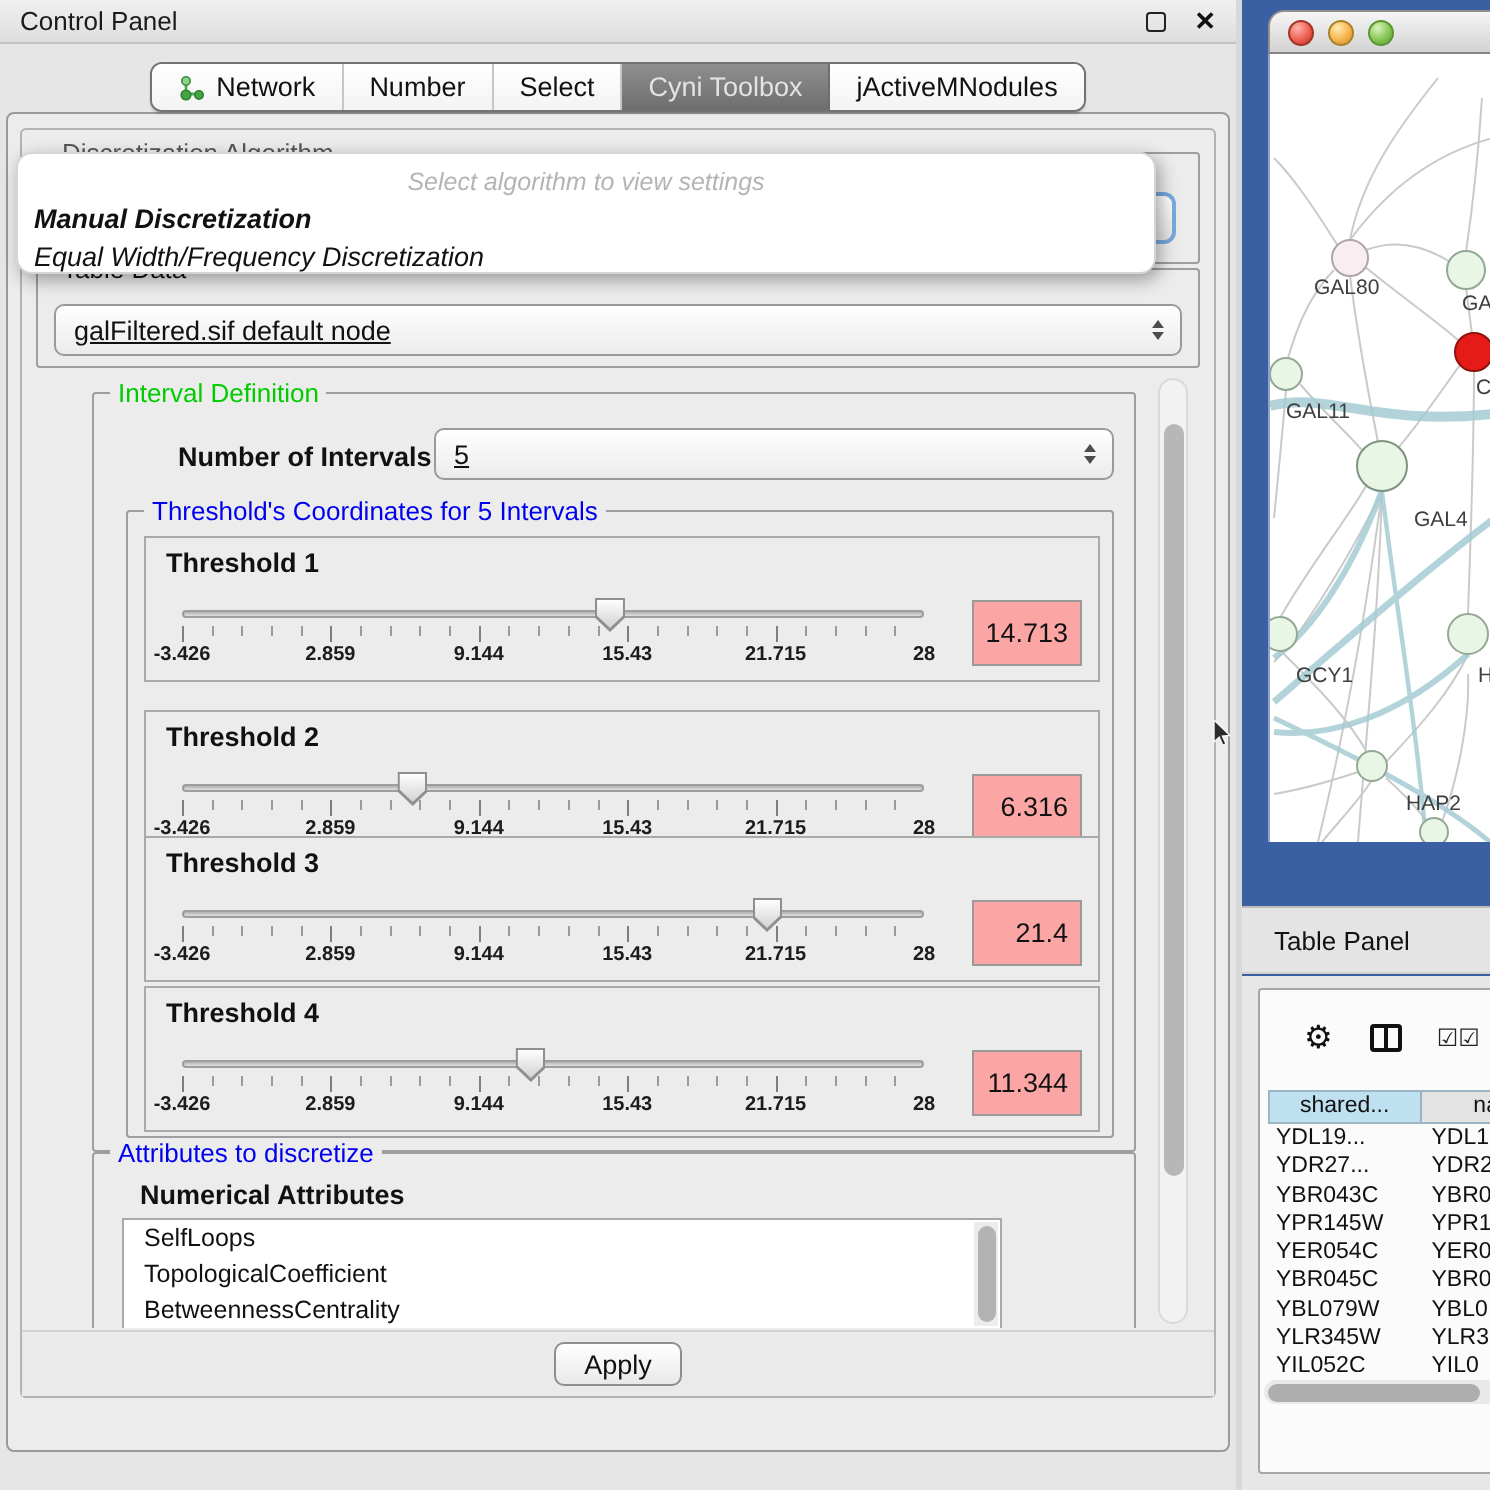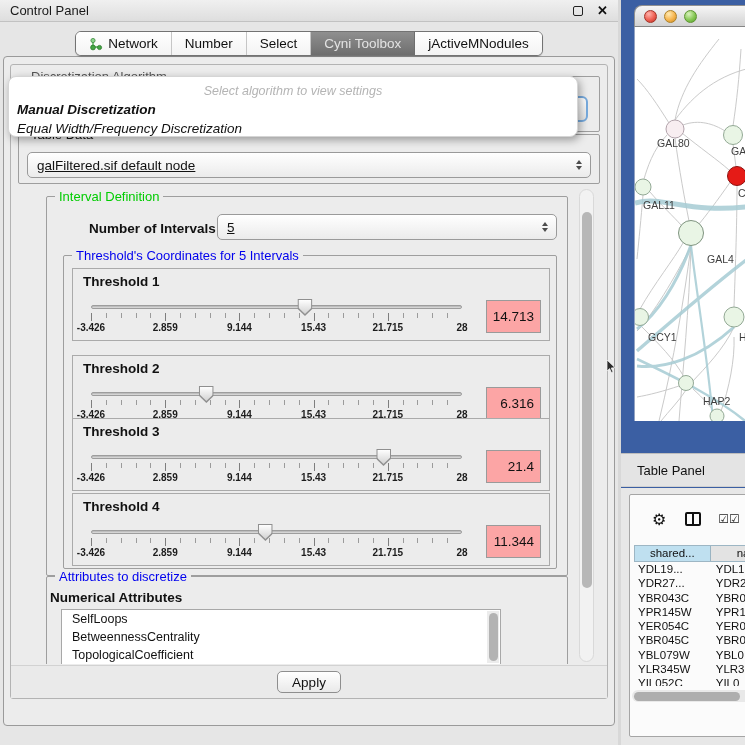--- a/index.html
+++ b/index.html
@@ -86,21 +86,21 @@
   .ticks-minor { position:absolute; left:8px; right:24px; top:20px; height:5px;
     background:repeating-linear-gradient(to right,#9b9b9b 0,#9b9b9b 1px,transparent 1px,transparent 4%); }
   .ticks-major { position:absolute; left:8px; right:24px; top:20px; height:8px;
     background:repeating-linear-gradient(to right,#7e7e7e 0,#7e7e7e 1px,transparent 1px,transparent 20%); }
   .scale { position:absolute; left:8px; right:24px; top:29px; height:13px; }
   .scale span { position:absolute; transform:translateX(-50%); font-size:10px; font-weight:bold; color:#1c1c1c; white-space:nowrap; }
   .th-value { width:55px; height:33px; background:#fca5a5; border:1px solid #9a9a9a;
     display:flex; align-items:center; justify-content:flex-end; padding-right:6px; font-size:13.5px; }
 
   .attr-group { left:33px; top:388px; width:522px; height:200px; }
-  .attr-sub { position:absolute; left:3px; top:13px; font-weight:bold; font-size:13.5px; }
+  .attr-sub { position:absolute; left:23px; top:13px; font-weight:bold; font-size:13.5px; }
   .attr-list { position:absolute; left:14px; top:32px; width:440px; height:56px;
     background:#fff; border:1px solid #a8a8a8; overflow:hidden; }
   .attr-item { padding-left:10px; font-size:12.5px; line-height:18px; }
   .attr-scroll { position:absolute; right:1px; top:1px; width:12px; bottom:1px; background:#ececec; }
   .attr-scroll-thumb { position:absolute; left:1.5px; top:2px; width:9px; height:48px; background:#b3b3b3; border-radius:5px; }
 
   .apply-row { position:absolute; left:11px; top:665px; width:596px; height:33px;
     background:#eaeaea; border-top:1px solid #d2d2d2; display:flex; align-items:center; justify-content:center; }
   .apply-btn { width:64px; height:22px; border:1px solid #8e8e8e; border-radius:5px;
     background:linear-gradient(#ffffff,#e9e9e9); font-size:13.5px; display:flex; align-items:center; justify-content:center; }
@@ -322,22 +322,22 @@
           </div>
         </div>
       </div>
     </div>
 
     <div class="group attr-group">
       <span class="group-title t-blue">Attributes to discretize</span>
       <div class="attr-sub">Numerical Attributes</div>
       <div class="attr-list">
         <div class="attr-item">SelfLoops</div>
+        <div class="attr-item">TopologicalCoefficient</div>
         <div class="attr-item">BetweennessCentrality</div>
-        <div class="attr-item">TopologicalCoefficient</div>
         <div class="attr-scroll">
             <div class="attr-scroll-thumb"></div>
           </div>
       </div>
     </div>
 
     <div class="vscroll">
       <div class="vscroll-thumb"></div>
     </div>
   </div>

